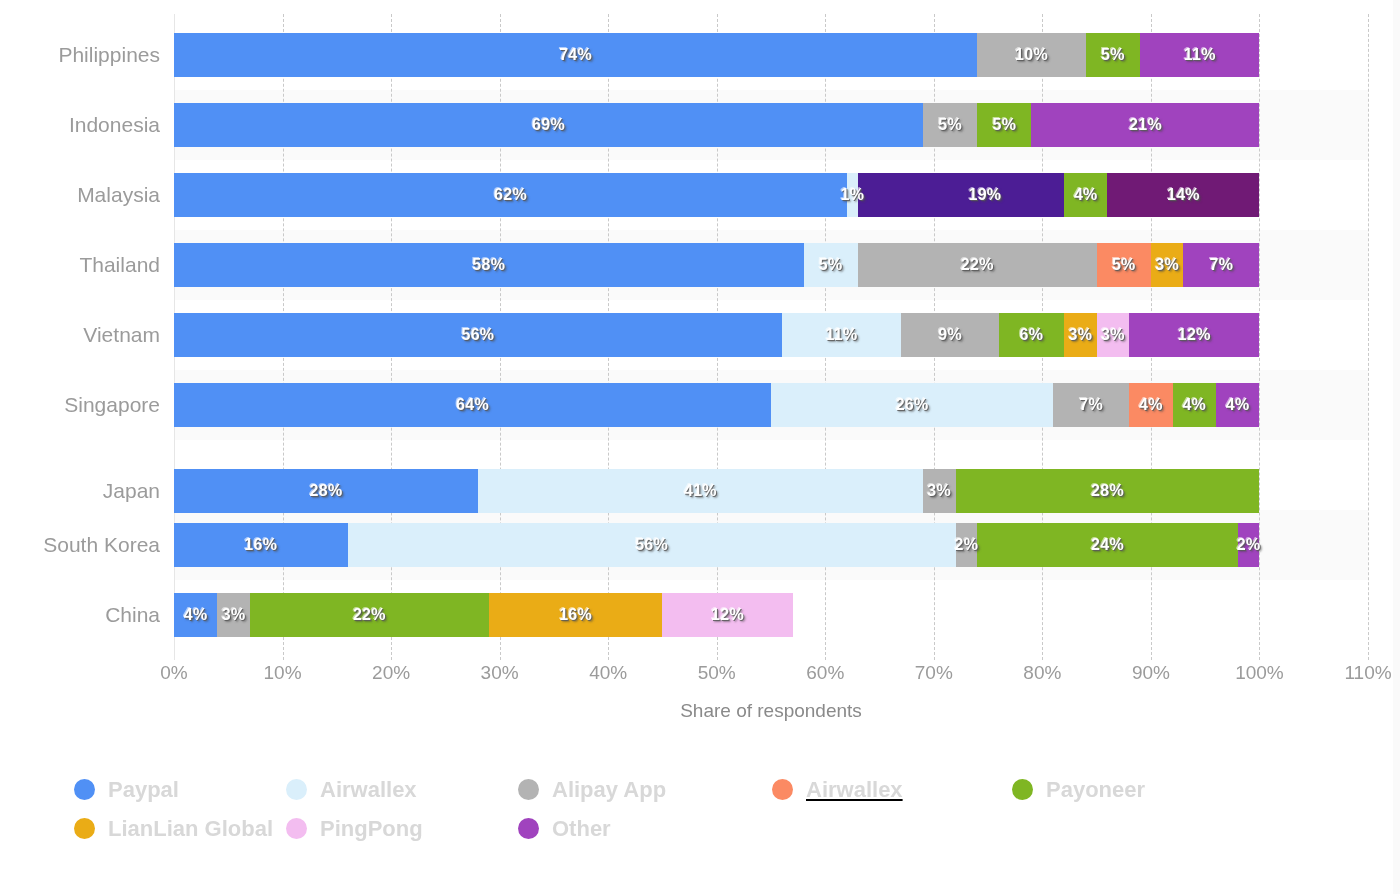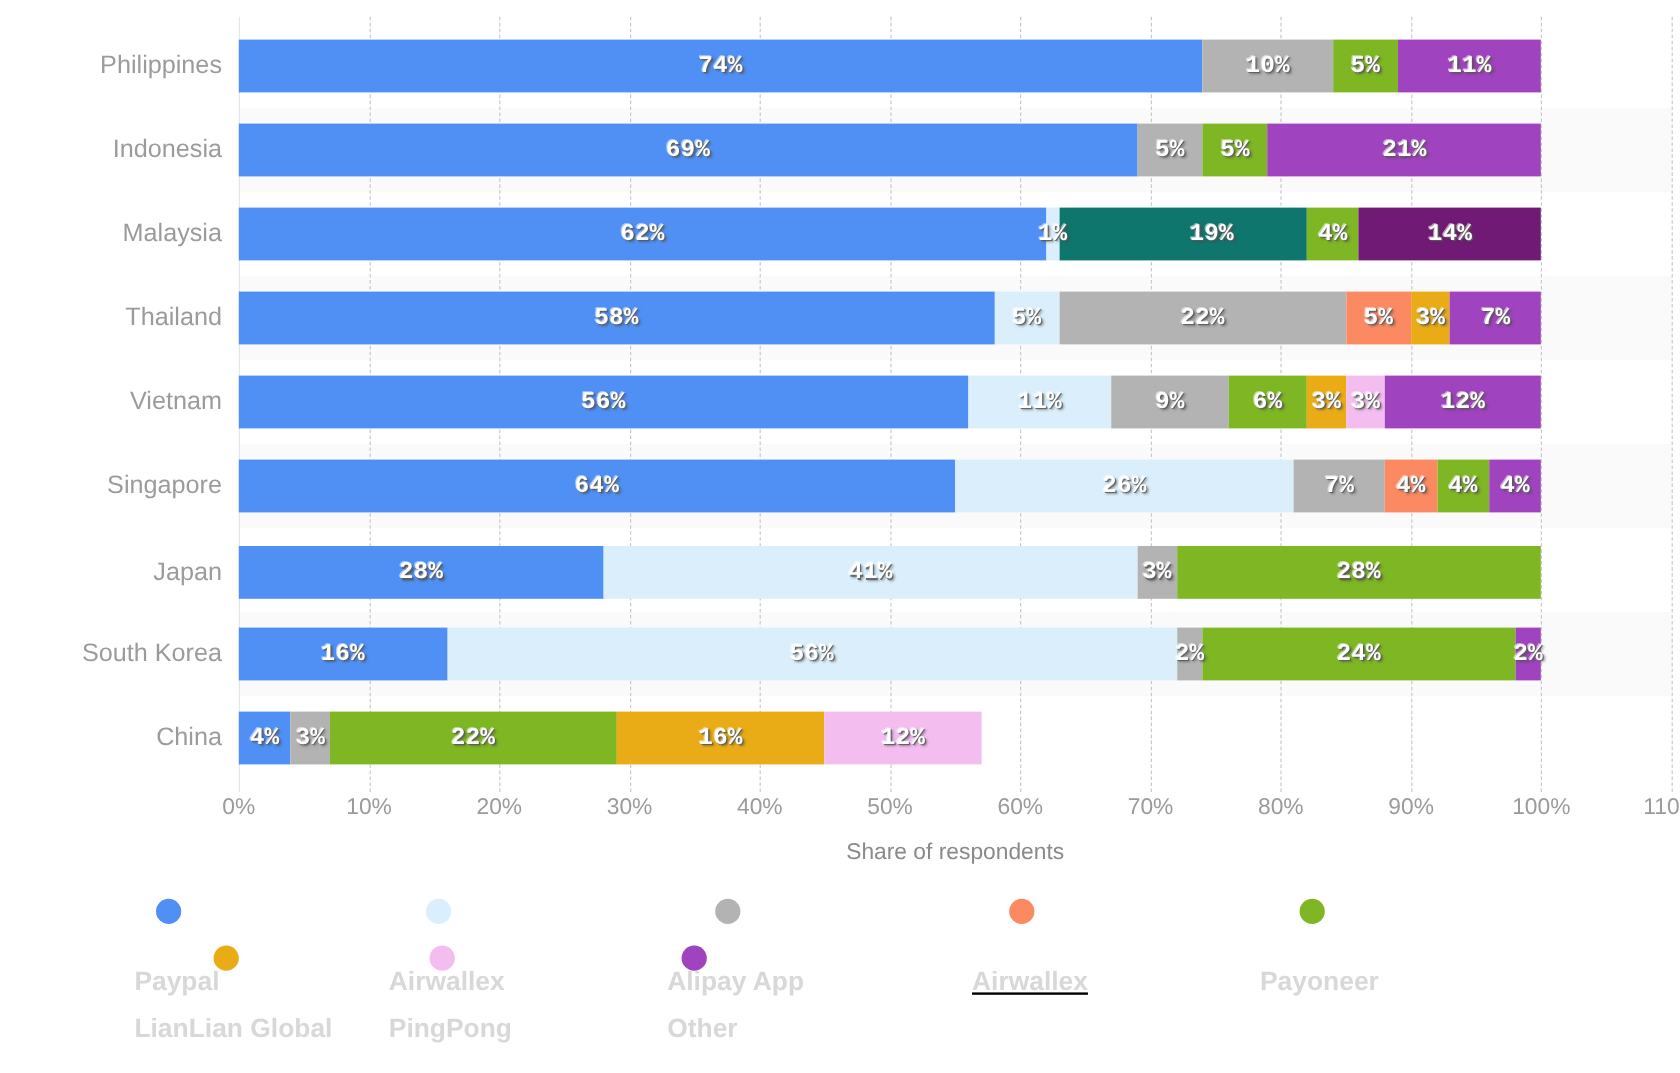--- a/index.html
+++ b/index.html
@@ -8,21 +8,20 @@
     width: 1400px; height: 894px;
     background: #ffffff;
     font-family: "Liberation Sans", sans-serif;
     overflow: hidden;
   }
   #chart-root {
     position: relative;
     width: 1123px;
     height: 894px;
     background: #ffffff;
-    margin-left: 25px;
   }
 
   
   #plot-area {
     position: absolute;
     left: 174px;
     top: 14px;
     width: 1194px;   
     height: 646px;
   }
@@ -73,30 +72,30 @@
   }
   .seg {
     position: relative;
     height: 44px;
     display: flex;
     align-items: center;
     justify-content: center;
     overflow: visible;
   }
   .seg-label {
-    font-size: 20px;
+    font-size: 16px;
     font-weight: bold;
     color: #ffffff;
     white-space: nowrap;
     text-shadow:
        1px 1px 0 rgba(90,90,90,.85),
        2px 2px 2px rgba(70,70,70,.55),
       -1px -1px 0 rgba(255,255,255,.55);
     letter-spacing: .3px;
-    font-family: Liberation Mono, monospace;
+    font-family: Liberation Sans, sans-serif;
     z-index: 3;
     text-align: center;
   }
 
   
   #x-axis {
     position: absolute;
     left: 174px;
     top: 662px;
     width: 1194px;
@@ -128,24 +127,22 @@
     width: 1260px;
   }
   .legend-row {
     display: flex;
     flex-direction: row;
     align-items: center;
     height: 39px;
   }
   .legend-item {
     display: flex;
-    flex-direction: column;
     align-items: center;
     white-space: nowrap;
-    gap: 35px;
   }
   .legend-dot {
     width: 21px;
     height: 21px;
     border-radius: 50%;
     flex: none;
   }
   .legend-text {
     margin-left: 13px;
     font-size: 22px;
@@ -227,21 +224,21 @@
         </div>
         <div class="cat-row" style="top: 146px;">
           <div class="cat-label">Malaysia</div>
           <div class="bar">
             <div class="seg" title="Paypal 62%" style="width: 672.982px; background: rgb(80, 144, 245);">
               <span class="seg-label">62%</span>
             </div>
             <div class="seg" title="WorldFirst 1%" style="width: 10.8545px; background: rgb(218, 239, 251);">
               <span class="seg-label">1%</span>
             </div>
-            <div class="seg" title="Alipay App 19%" style="width: 206.236px; background: #0f766e; padding-left: 48px;">
+            <div class="seg" title="Alipay App 19%" style="width: 206.236px; background: #4c1d95; padding-left: 48px;">
               <span class="seg-label">19%</span>
             </div>
             <div class="seg" title="Payoneer 4%" style="width: 43.4182px; background: rgb(127, 182, 35);">
               <span class="seg-label">4%</span>
             </div>
             <div class="seg" title="Other 14%" style="width: 151.964px; background: #701a75;">
               <span class="seg-label">14%</span>
             </div>
           </div>
         </div>
@@ -310,21 +307,21 @@
               <span class="seg-label">4%</span>
             </div>
             <div class="seg" title="Payoneer 4%" style="width: 43.4182px; background: rgb(127, 182, 35);">
               <span class="seg-label">4%</span>
             </div>
             <div class="seg" title="Other 4%" style="width: 43.4182px; background: rgb(160, 67, 190);">
               <span class="seg-label">4%</span>
             </div>
           </div>
         </div>
-        <div class="cat-row" style="top: 428px;">
+        <div class="cat-row" style="top: 442px;">
           <div class="cat-label">Japan</div>
           <div class="bar">
             <div class="seg" title="Paypal 28%" style="width: 303.927px; background: rgb(80, 144, 245);">
               <span class="seg-label">28%</span>
             </div>
             <div class="seg" title="WorldFirst 41%" style="width: 445.036px; background: rgb(218, 239, 251);">
               <span class="seg-label">41%</span>
             </div>
             <div class="seg" title="Alipay App 3%" style="width: 32.5636px; background: rgb(179, 179, 179);">
               <span class="seg-label">3%</span>

